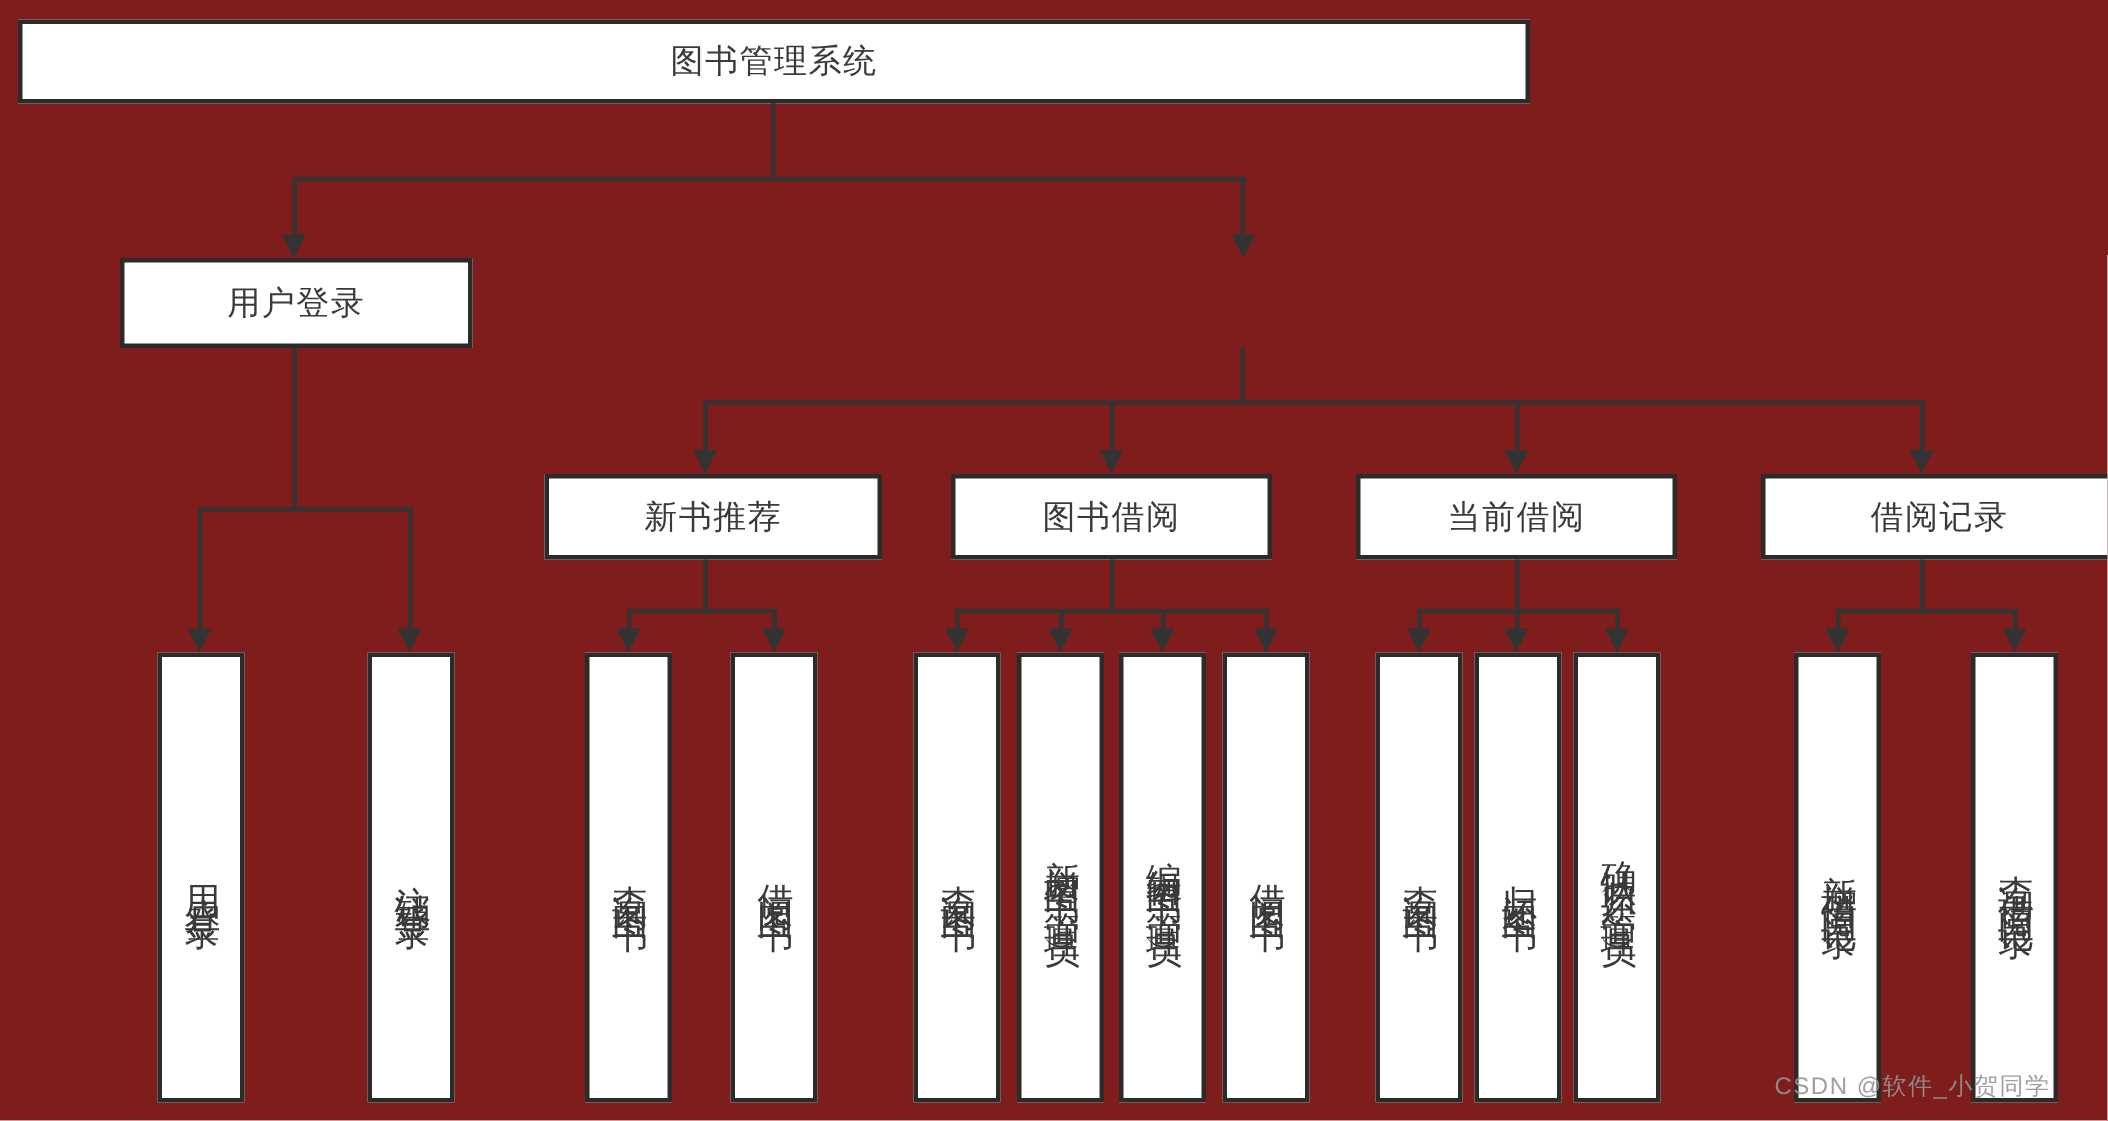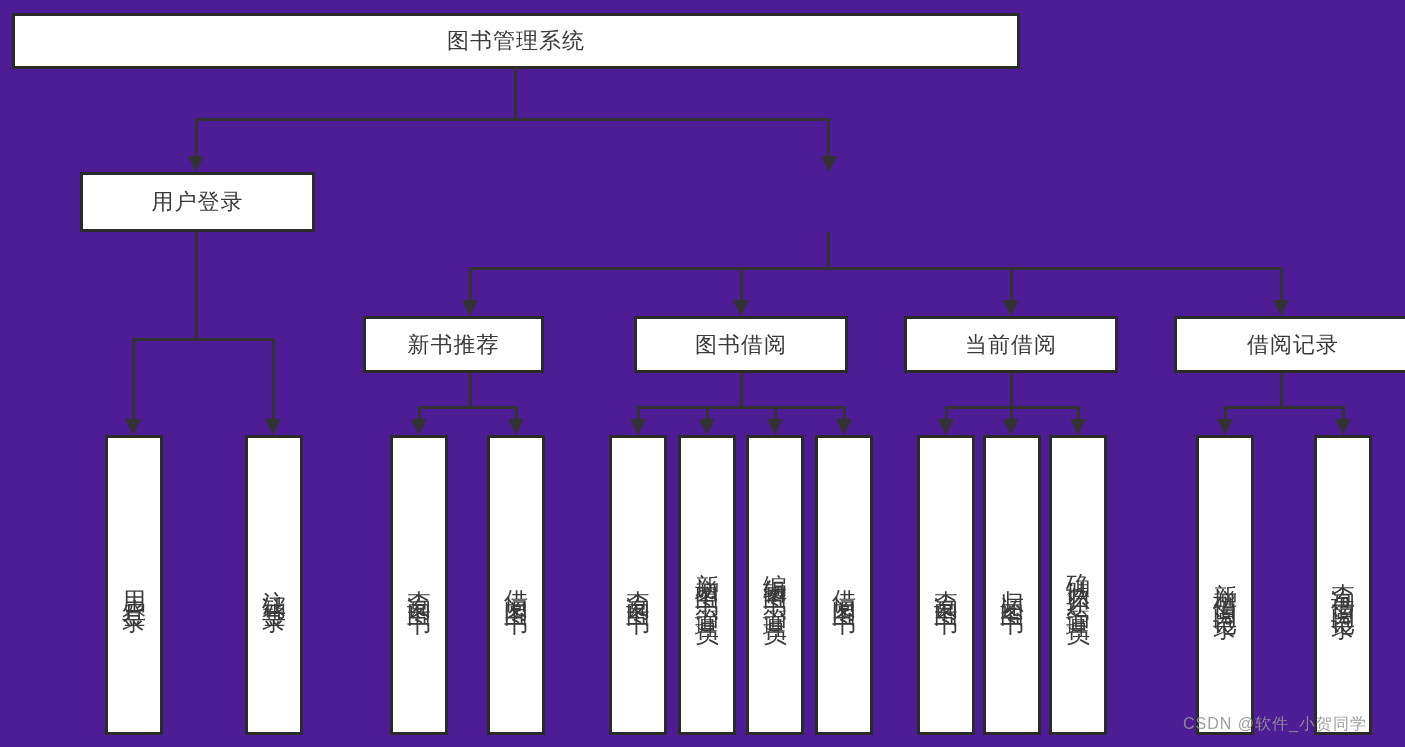--- a/index.html
+++ b/index.html
@@ -1,19 +1,19 @@
 <!DOCTYPE html>
 <html><head>
 <meta charset="utf-8">
 <style>
   html,body{margin:0;padding:0;background:#ffffff;}
   .stage{
     position:relative;
     width:1405px;height:747px;
-    background:#4c1d95;
+    background:#7f1d1d;
     font-family:"Liberation Sans","DejaVu Sans",sans-serif;
     overflow:hidden;
   }
   .box{
     position:absolute;
     background:#ffffff;
     border:3px solid #2b2b2b;
     box-sizing:border-box;
     display:flex;align-items:center;justify-content:center;
     color:#3a3a3a;
@@ -55,21 +55,21 @@
 <div class="stage">
 
   <div class="box" style="left:12px;top:13px;width:1008px;height:56px">
     <span class="lbl">图书管理系统</span>
   </div>
 
   <div class="box" style="left:80px;top:172px;width:235px;height:60px">
     <span class="lbl">用户登录</span>
   </div>
 
-  <div class="box" style="left:363px;top:316px;width:181px;height:57px">
+  <div class="box" style="left:363px;top:316px;width:225px;height:57px">
     <span class="lbl">新书推荐</span>
   </div>
   <div class="box" style="left:904px;top:316px;width:214px;height:57px">
     <span class="lbl">当前借阅</span>
   </div>
   <div class="box" style="left:634px;top:316px;width:214px;height:57px">
     <span class="lbl">图书借阅</span>
   </div>
   <div class="box" style="left:1174px;top:316px;width:238px;height:57px">
     <span class="lbl">借阅记录</span>

